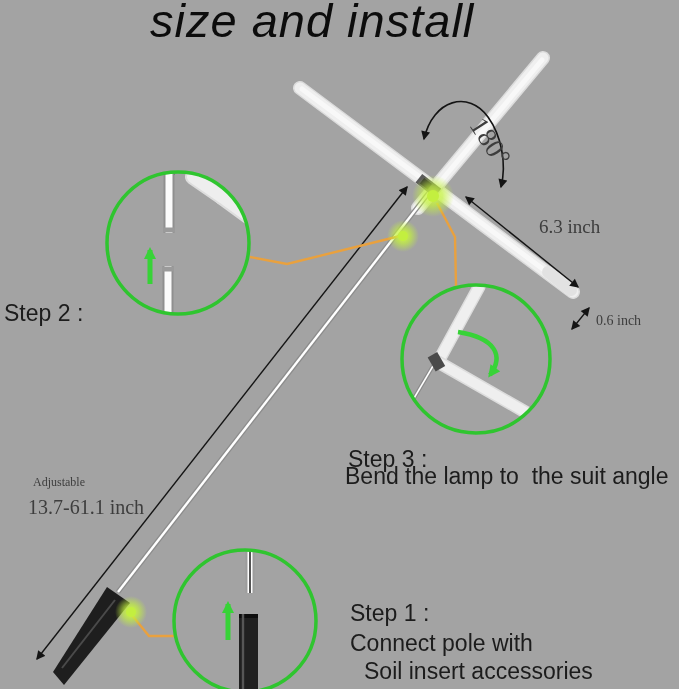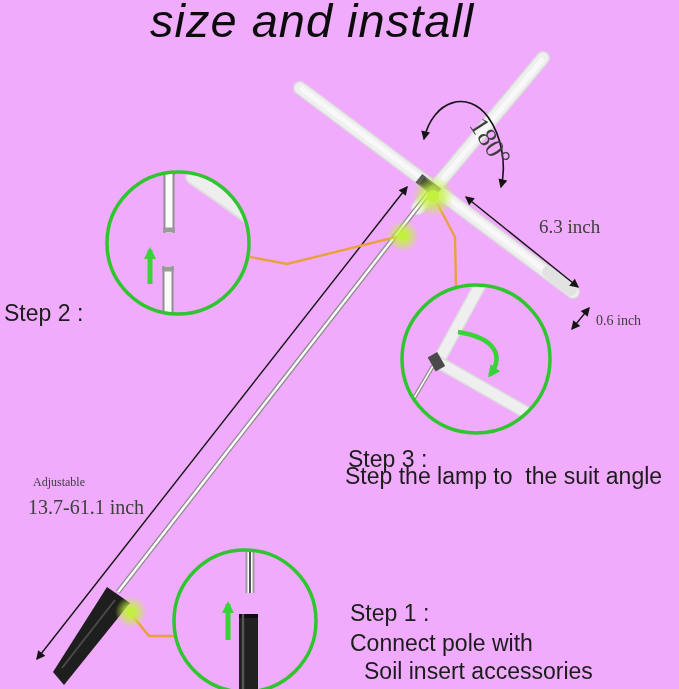--- a/index.html
+++ b/index.html
@@ -1,19 +1,19 @@
 <!DOCTYPE html>
 <html><head>
 <meta charset="utf-8">
 <style>
   html,body{margin:0;padding:0;background:#ffffff;}
   .stage{
     position:relative;
     width:679px;height:689px;
-    background:#f0abfc;
+    background:#a3a3a3;
     overflow:hidden;
     font-family:"Liberation Sans", sans-serif;
   }
   .stage svg{position:absolute;left:0;top:0;}
   .txt{position:absolute;white-space:pre;color:#161616;line-height:1.15;}
   .title{
     font-size:47px;font-style:italic;letter-spacing:1px;
     color:#0c0c0c;
   }
   .step-label,.step-line{font-size:23px;color:#1c1c1c;}
@@ -152,19 +152,19 @@
 
   <div class="txt serif rot" style="left:489px;top:112px;font-size:27px;">180°</div>
   <div class="txt serif" style="left:539px;top:216px;font-size:19px;">6.3 inch</div>
   <div class="txt serif" style="left:596px;top:313px;font-size:14px;">0.6 inch</div>
   <div class="txt serif" style="left:33px;top:476px;font-size:12px;">Adjustable</div>
   <div class="txt serif" style="left:28px;top:496px;font-size:20px;font-family:Liberation Serif, serif;">13.7-61.1 inch</div>
 
   <div class="txt step-label" style="left:4px;top:300px;">Step 2 :</div>
 
   <div class="txt step-label" style="left:348px;top:438px;margin-top:8px;">Step 3 :</div>
-  <div class="txt step-line" style="left:345px;top:463px;">Step the lamp to  the suit angle</div>
+  <div class="txt step-line" style="left:345px;top:463px;">Bend the lamp to  the suit angle</div>
 
   <div class="txt step-label" style="left:350px;top:600px;">Step 1 :</div>
   <div class="txt step-line" style="left:350px;top:630px;text-align:center;">Connect pole with</div>
   <div class="txt step-line" style="left:364px;top:658px;">Soil insert accessories</div>
 
 </div>
 
 </body></html>

